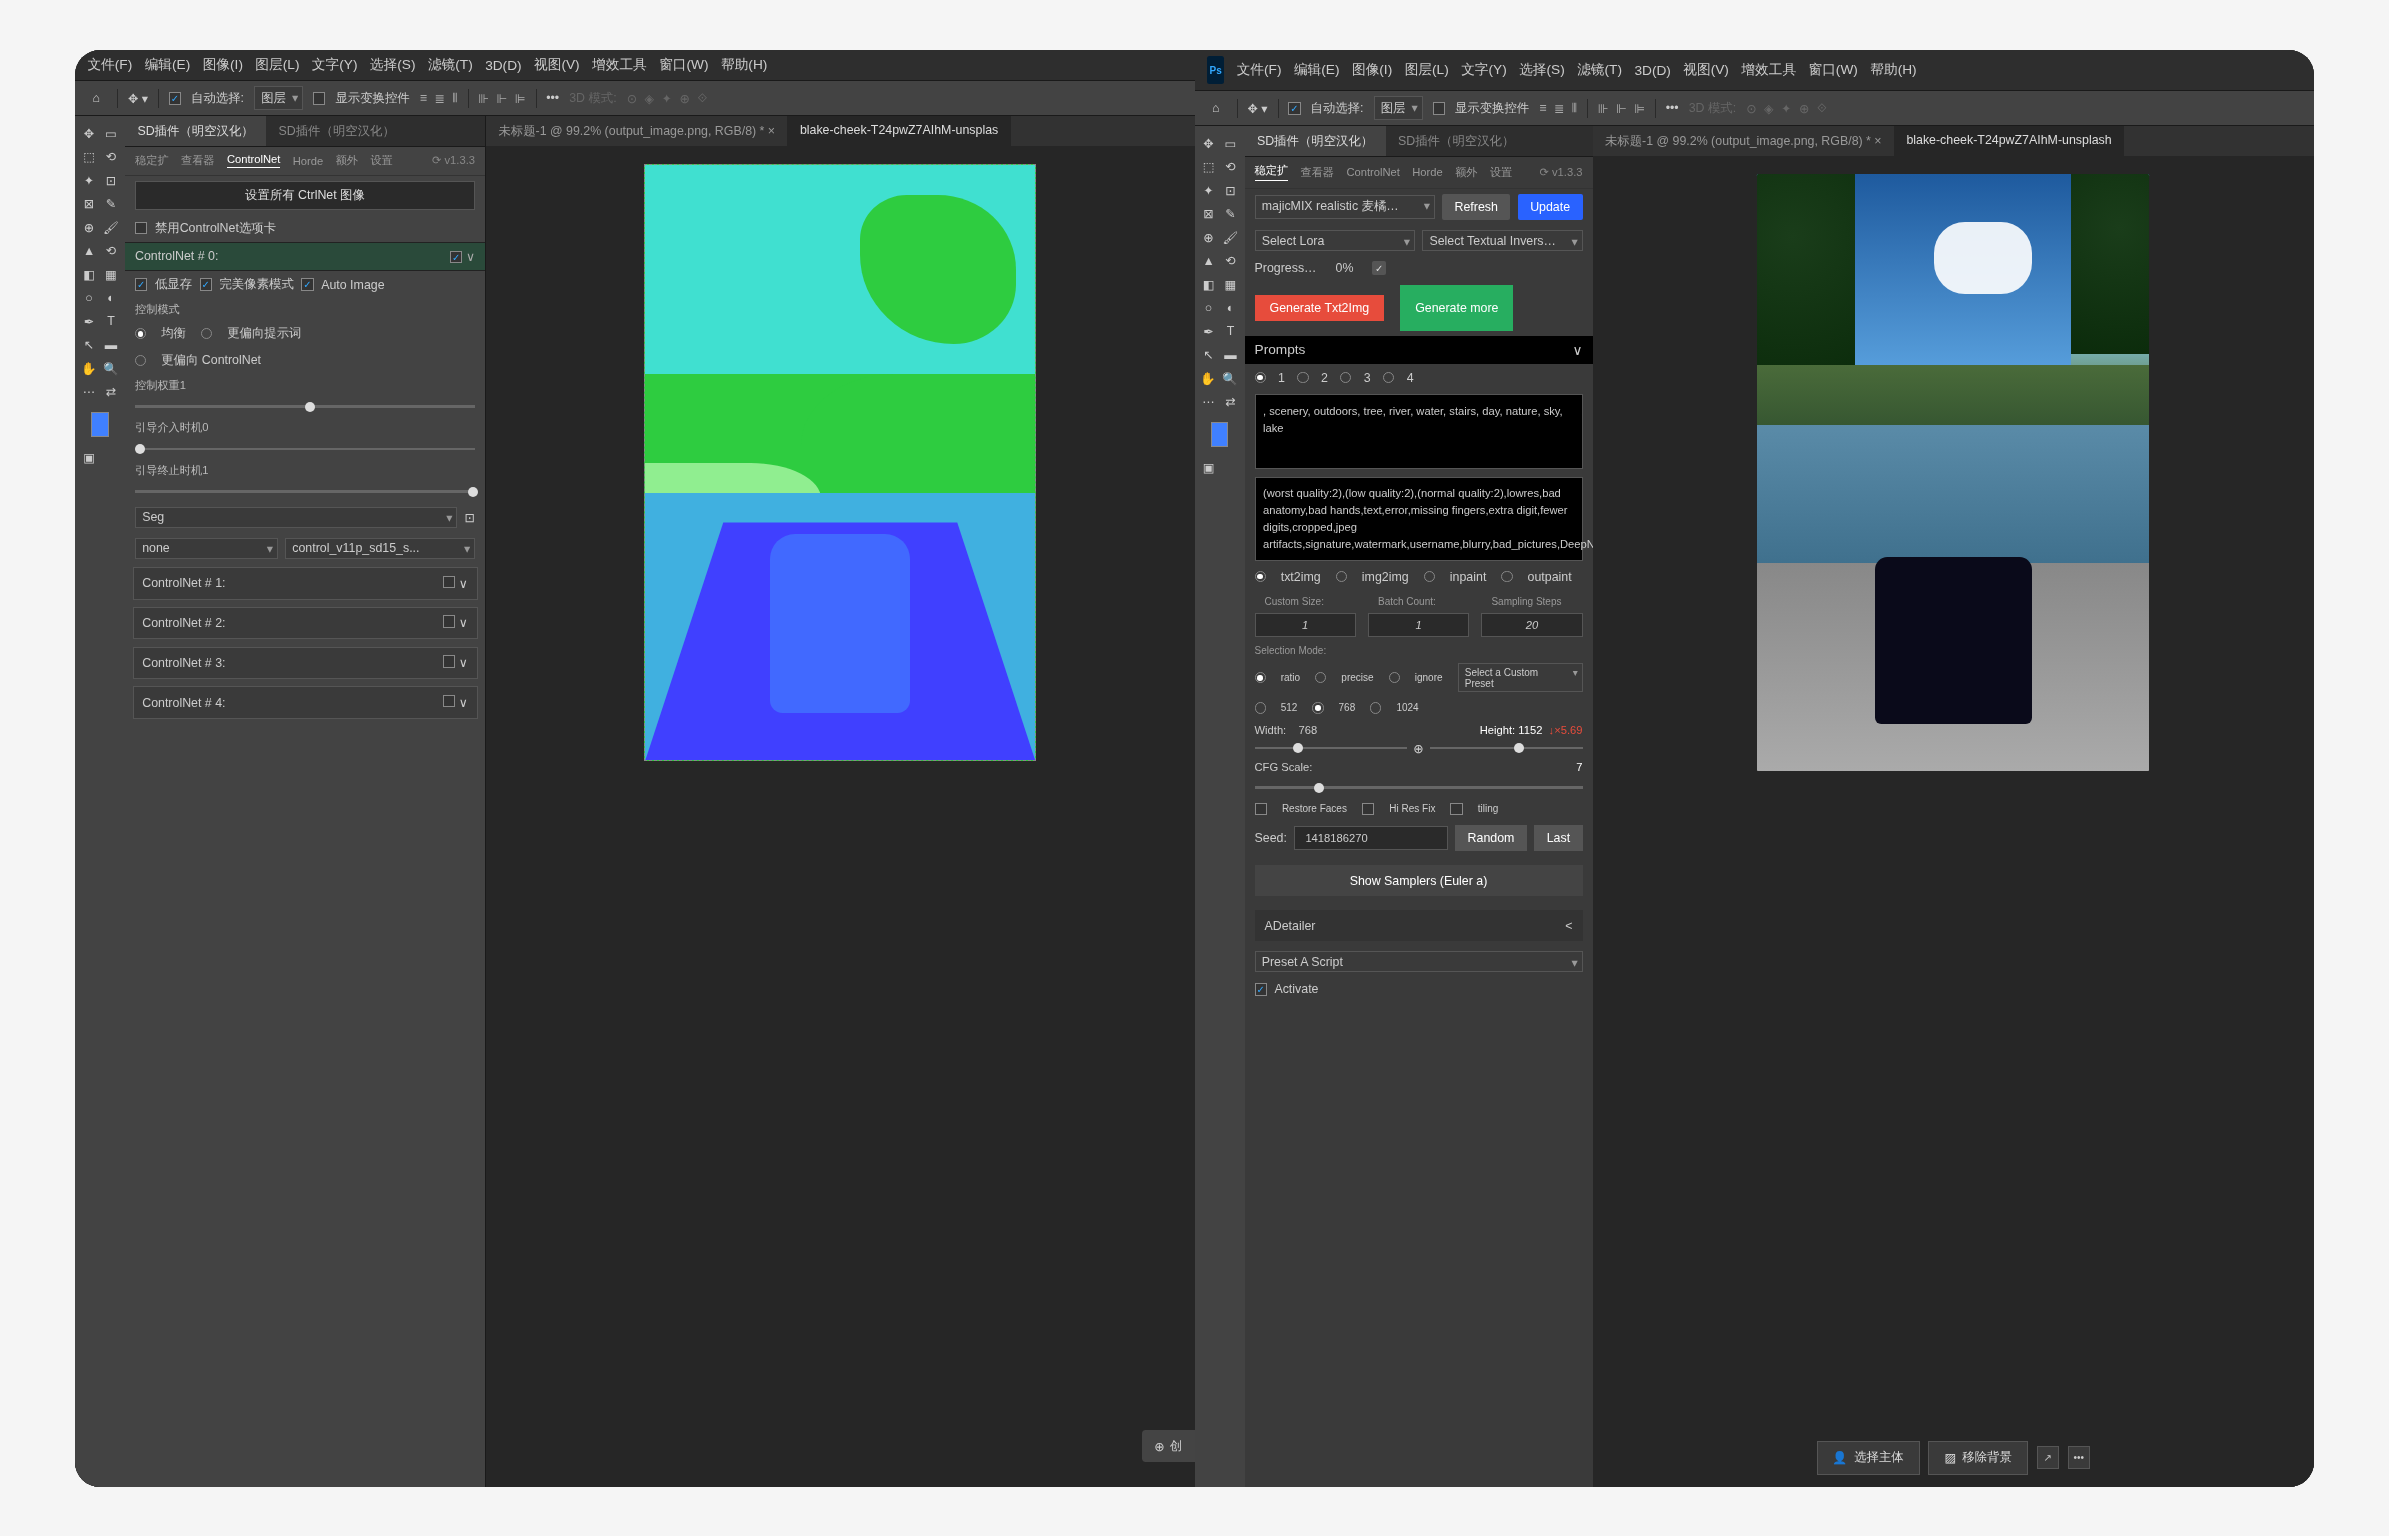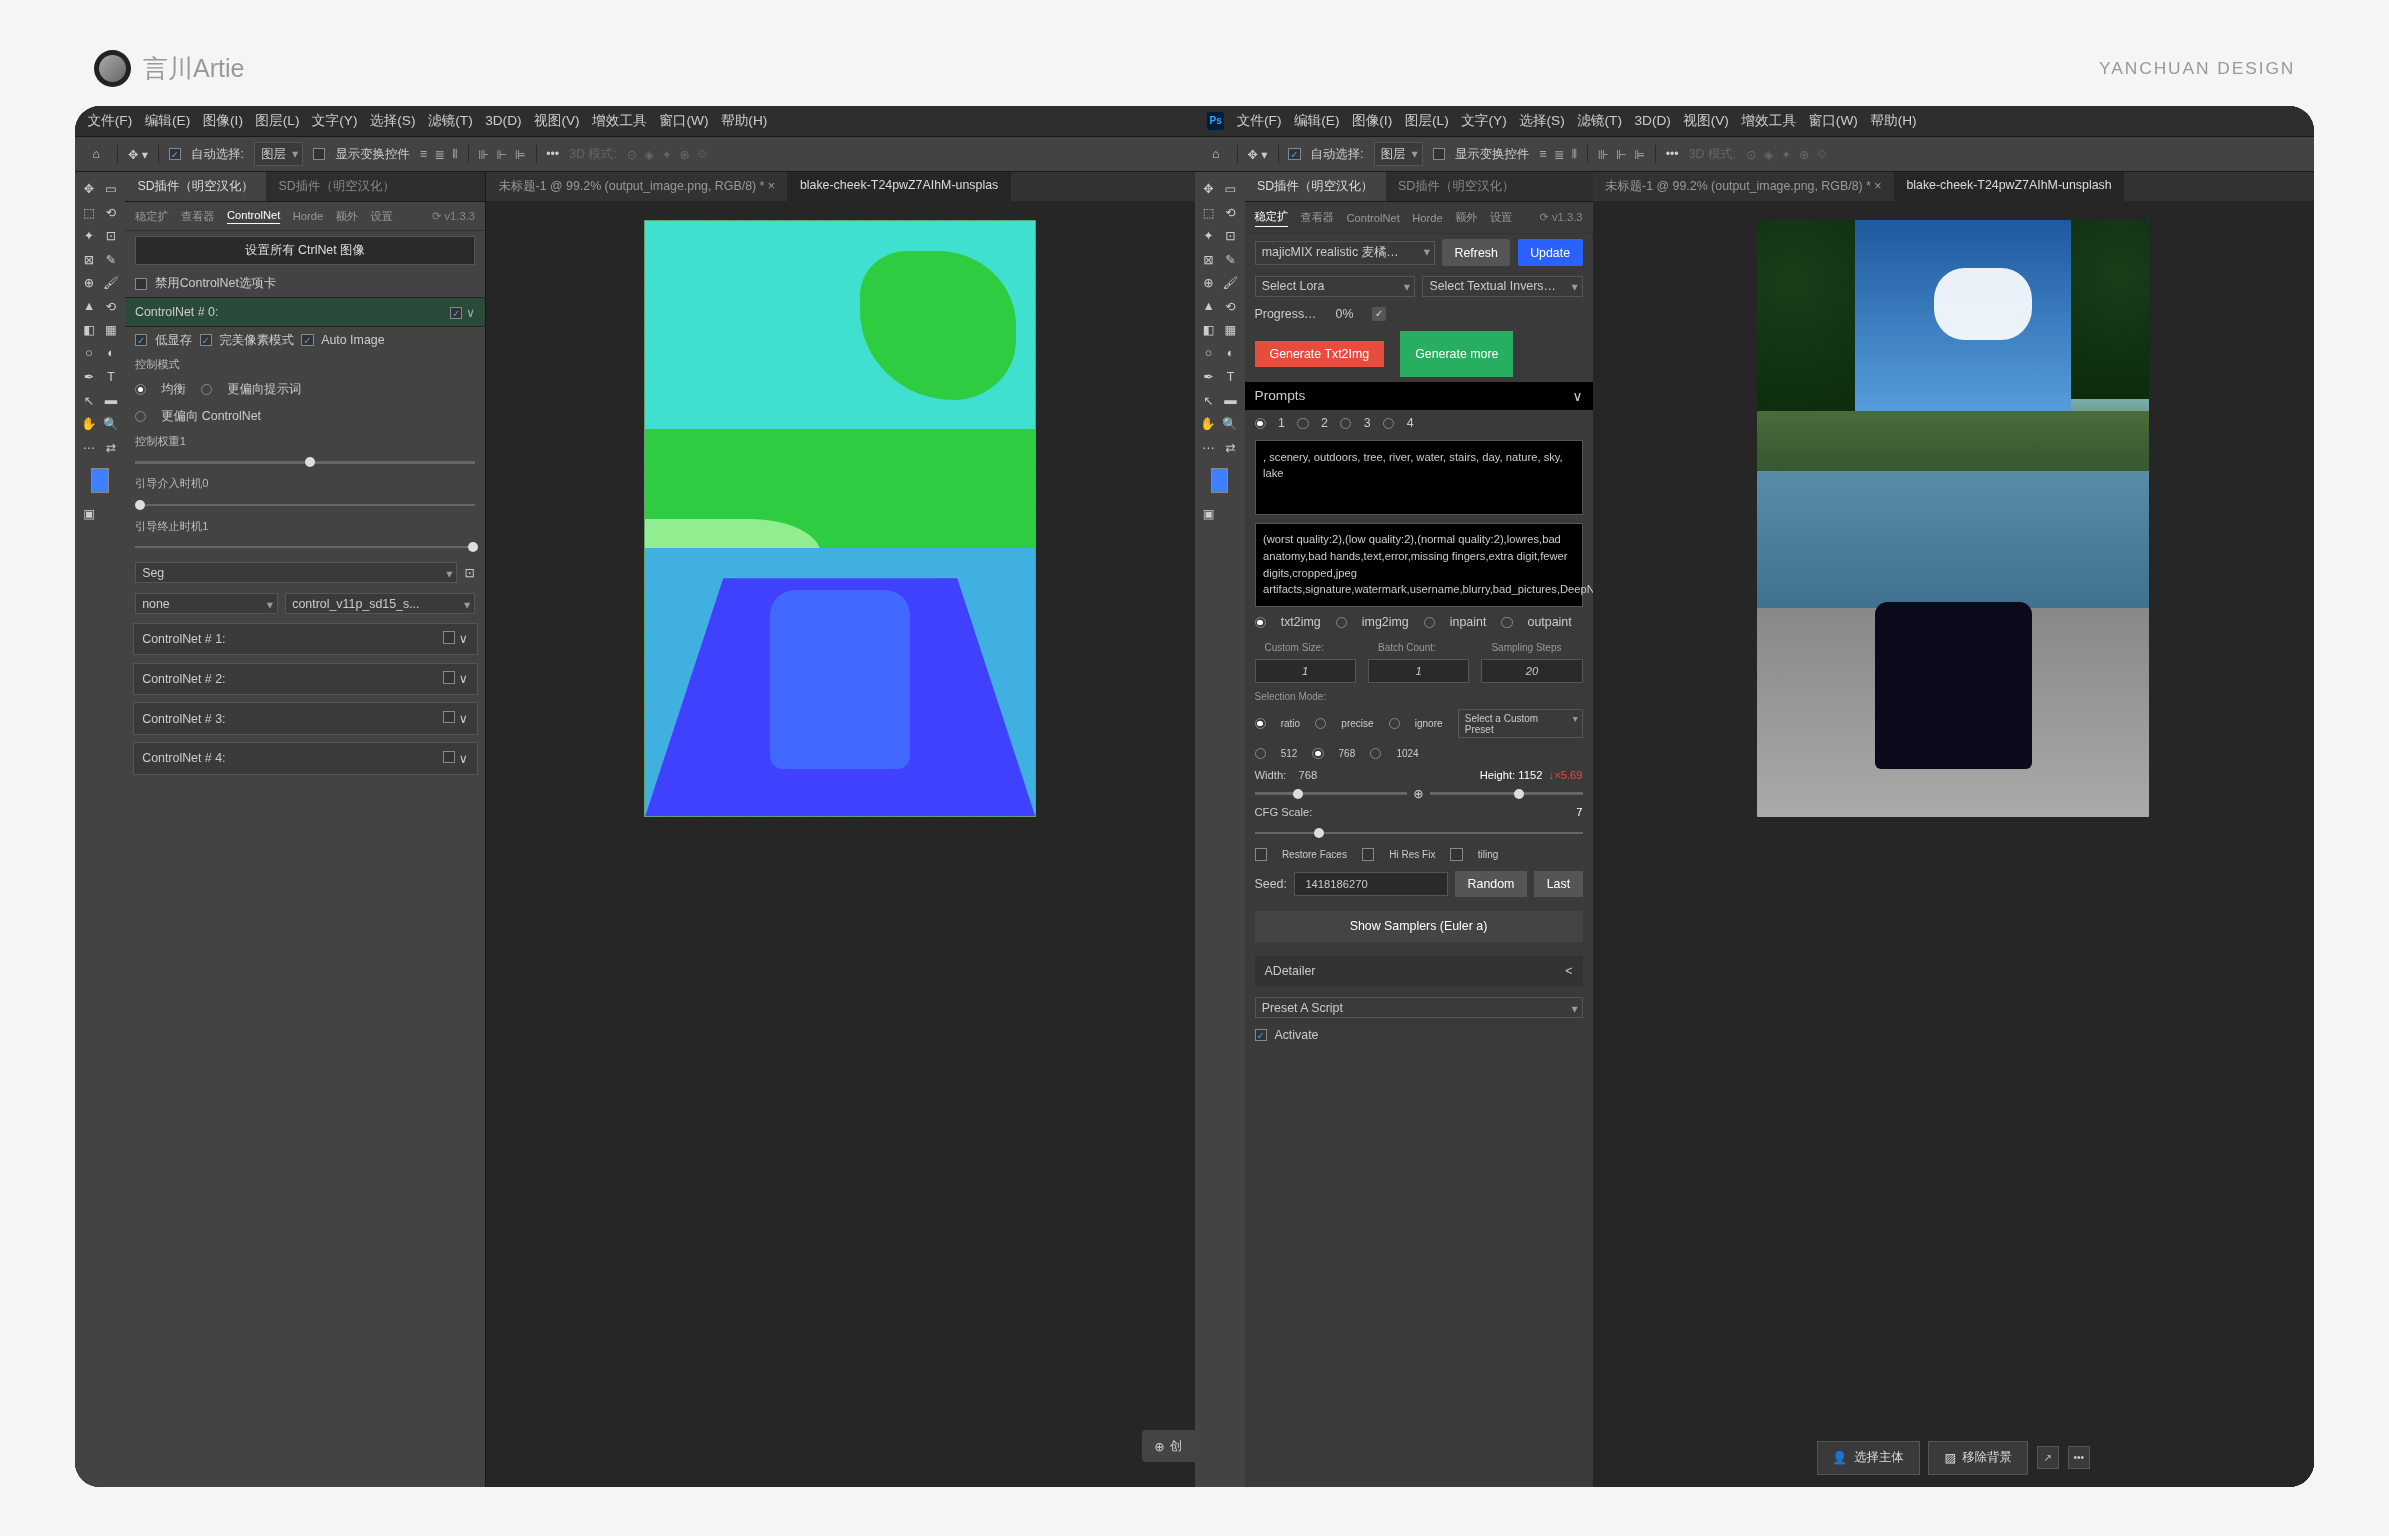--- a/index.html
+++ b/index.html
@@ -8,21 +8,21 @@
 .header{display:flex;justify-content:space-between;align-items:center;padding:0 18.7px}
 .avatar-group{display:flex;align-items:center;gap:12.4px}
 .avatar{width:37px;height:37px;border-radius:50%;background:#222;overflow:hidden;position:relative}
 .avatar::after{content:"";position:absolute;inset:5px;border-radius:50%;background:linear-gradient(135deg,#aaa,#666)}
 .name{color:#999;font-size:25px;font-weight:300}
 .brand{color:#999;font-size:17.4px;letter-spacing:1.9px;font-weight:300}
 .windows{flex:1;display:flex;gap:0;background:#000;border-radius:25px;overflow:hidden}
 .pane{flex:1;background:#2e2e2e;display:flex;flex-direction:column;position:relative}
 .menubar{background:#2e2e2e;color:#ccc;font-size:13.7px;padding:6.2px 12.4px;display:flex;gap:12.4px;align-items:center;border-bottom:0.6px solid #1a1a1a}
 .menubar span{white-space:nowrap}
-.ps-icon{width:17.4px;height:18px;background:#001e36;color:#31a8ff;display:flex;align-items:center;justify-content:center;font-size:10px;font-weight:bold;border-radius:2.5px}
+.ps-icon{width:17.4px;height:28px;background:#001e36;color:#31a8ff;display:flex;align-items:center;justify-content:center;font-size:10px;font-weight:bold;border-radius:2.5px}
 .toolbar{background:#434343;display:flex;align-items:center;gap:10px;padding:5px 10px;color:#ccc;font-size:12.4px;border-bottom:0.6px solid #1a1a1a}
 .home-icon{width:22.4px;height:22.4px;display:flex;align-items:center;justify-content:center;color:#ccc}
 .tb-sep{width:0.6px;height:18.7px;background:#2a2a2a}
 .checkbox{width:12.4px;height:12.4px;border:0.6px solid #888;background:#333;display:inline-block}
 .checkbox.on::after{content:"✓";color:#31a8ff;font-size:10px;display:block;text-align:center;line-height:11.2px}
 .select{background:#3a3a3a;border:0.6px solid #555;color:#ccc;padding:2.5px 16px 2.5px 6.2px;position:relative;font-size:12.4px}
 .select::after{content:"▾";position:absolute;right:3.7px;top:2.5px;color:#999}
 .icon-group{display:flex;gap:7.5px;color:#aaa;font-size:12.4px}
 .body{flex:1;display:flex;background:#323232}
 .left-tools{width:50px;background:#434343;display:flex;flex-direction:column;gap:2.5px;padding:6.2px 3.7px}
@@ -108,27 +108,20 @@
 .car-body{position:absolute;bottom:8%;left:30%;width:40%;height:28%;background:#0a0a1a;border-radius:12.4px 12.4px 6.2px 6.2px}
 .car-window{position:absolute;bottom:26%;left:34%;width:32%;height:10%;background:#2a3a4a;border-radius:5px 5px 1.2px 1.2px}
 .out-btns{display:flex;gap:8.7px;justify-content:center;padding:12.4px;align-items:center}
 .out-btn{background:#3a3a3a;border:0.6px solid #555;color:#ddd;padding:7.5px 15px;font-size:12.4px;display:flex;align-items:center;gap:6.2px}
 .out-icon{width:22.4px;height:22.4px;background:#3a3a3a;border:0.6px solid #555;display:flex;align-items:center;justify-content:center;color:#ccc}
 </style>
 </head>
 <body>
 
 <div class="outer">
-  <div class="header">
-    <div class="avatar-group">
-      <div class="avatar"></div>
-      <div class="name">言川Artie</div>
-    </div>
-    <div class="brand">YANCHUAN DESIGN</div>
-  </div>
 
   <div class="windows">
 
     <div class="pane">
       <div class="menubar">
         <span>文件(F)</span>
         <span>编辑(E)</span>
         <span>图像(I)</span>
         <span>图层(L)</span>
         <span>文字(Y)</span>

